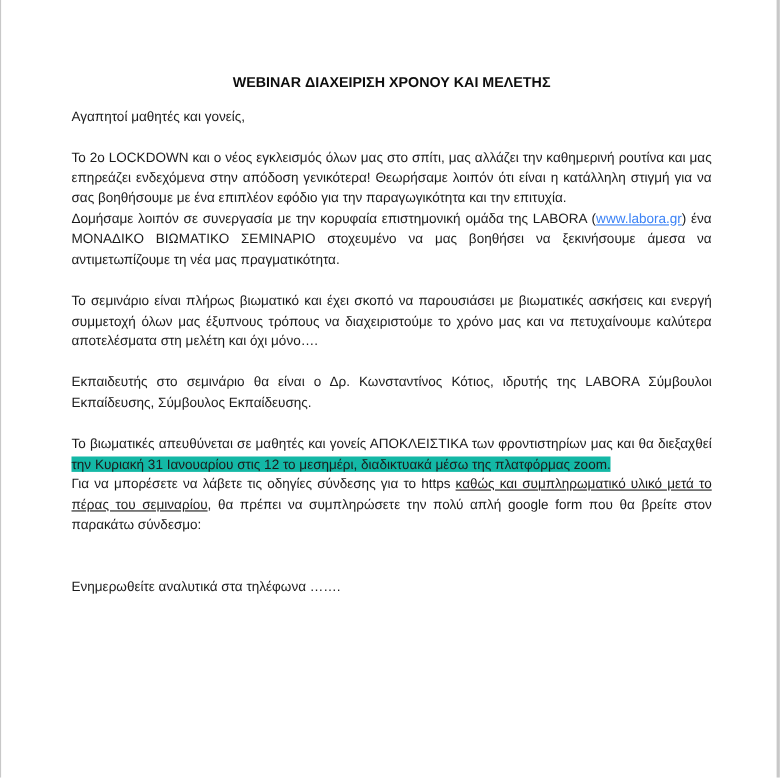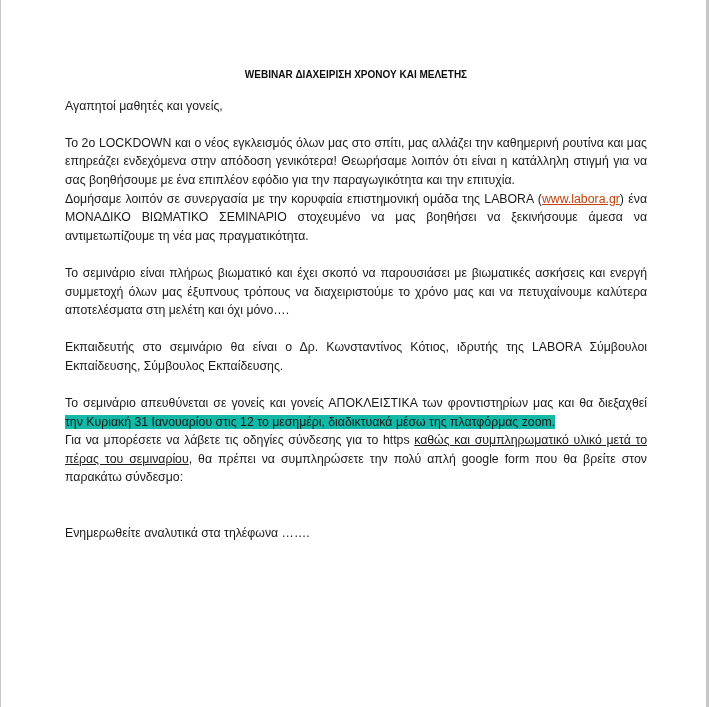--- a/index.html
+++ b/index.html
@@ -31,36 +31,36 @@
       top: 66px;
       width: 582px;
       font-family: "Liberation Sans", sans-serif;
       font-size: 12.3px;
       color: #1a1a1a;
       line-height: 18.6px;
     }
     .title {
       text-align: center;
       font-weight: bold;
-      font-size: 10px;
+      font-size: 13px;
       margin: 0 0 12px 0;
       letter-spacing: 0px;
       color: #0d0d0d;
     }
     p {
       margin: 0;
     }
     .justify {
       text-align: justify;
     }
     .gap {
       height: 18.6px;
     }
     .link {
-      color: #c2410c;
+      color: #3b82f6;
       text-decoration: underline;
       cursor: pointer;
     }
     .hl {
       background: #14b8a6;
     }
     .u {
       text-decoration: underline;
     }
     b {
@@ -91,21 +91,21 @@
       <span>Το σεμινάριο είναι πλήρως βιωματικό και έχει σκοπό να παρουσιάσει με βιωματικές ασκήσεις και </span><b>ενεργή συμμετοχή όλων μας</b><span> έξυπνους τρόπους να διαχειριστούμε το χρόνο μας και να πετυχαίνουμε  καλύτερα αποτελέσματα στη μελέτη και όχι μόνο….</span>
     </p>
 
     <div class="gap"></div>
 
     <p class="justify">Εκπαιδευτής στο σεμινάριο θα είναι ο Δρ. Κωνσταντίνος Κότιος, ιδρυτής της LABORA Σύμβουλοι Εκπαίδευσης, Σύμβουλος Εκπαίδευσης.</p>
 
     <div class="gap"></div>
 
     <p class="justify">
-      <span>Το σεμινάριο απευθύνεται σε γονείς και γονείς ΑΠΟΚΛΕΙΣΤΙΚΑ των φροντιστηρίων μας και θα διεξαχθεί </span><span class="hl">την Κυριακή 31 Ιανουαρίου στις 12 το μεσημέρι, διαδικτυακά μέσω της πλατφόρμας zoom.</span>
+      <span>Το βιωματικές απευθύνεται σε μαθητές και γονείς ΑΠΟΚΛΕΙΣΤΙΚΑ των φροντιστηρίων μας και θα διεξαχθεί </span><span class="hl">την Κυριακή 31 Ιανουαρίου στις 12 το μεσημέρι, διαδικτυακά μέσω της πλατφόρμας zoom.</span>
     </p>
 
     <p class="justify">
       <span>Για να μπορέσετε  να λάβετε τις οδηγίες σύνδεσης για το https </span><span class="u">καθώς και συμπληρωματικό υλικό μετά το πέρας του σεμιναρίου</span><span>, θα πρέπει να συμπληρώσετε την πολύ απλή google form που θα βρείτε στον παρακάτω σύνδεσμο:</span>
     </p>
 
     <div class="gap"></div>
 
 
     <div class="gap"></div>

